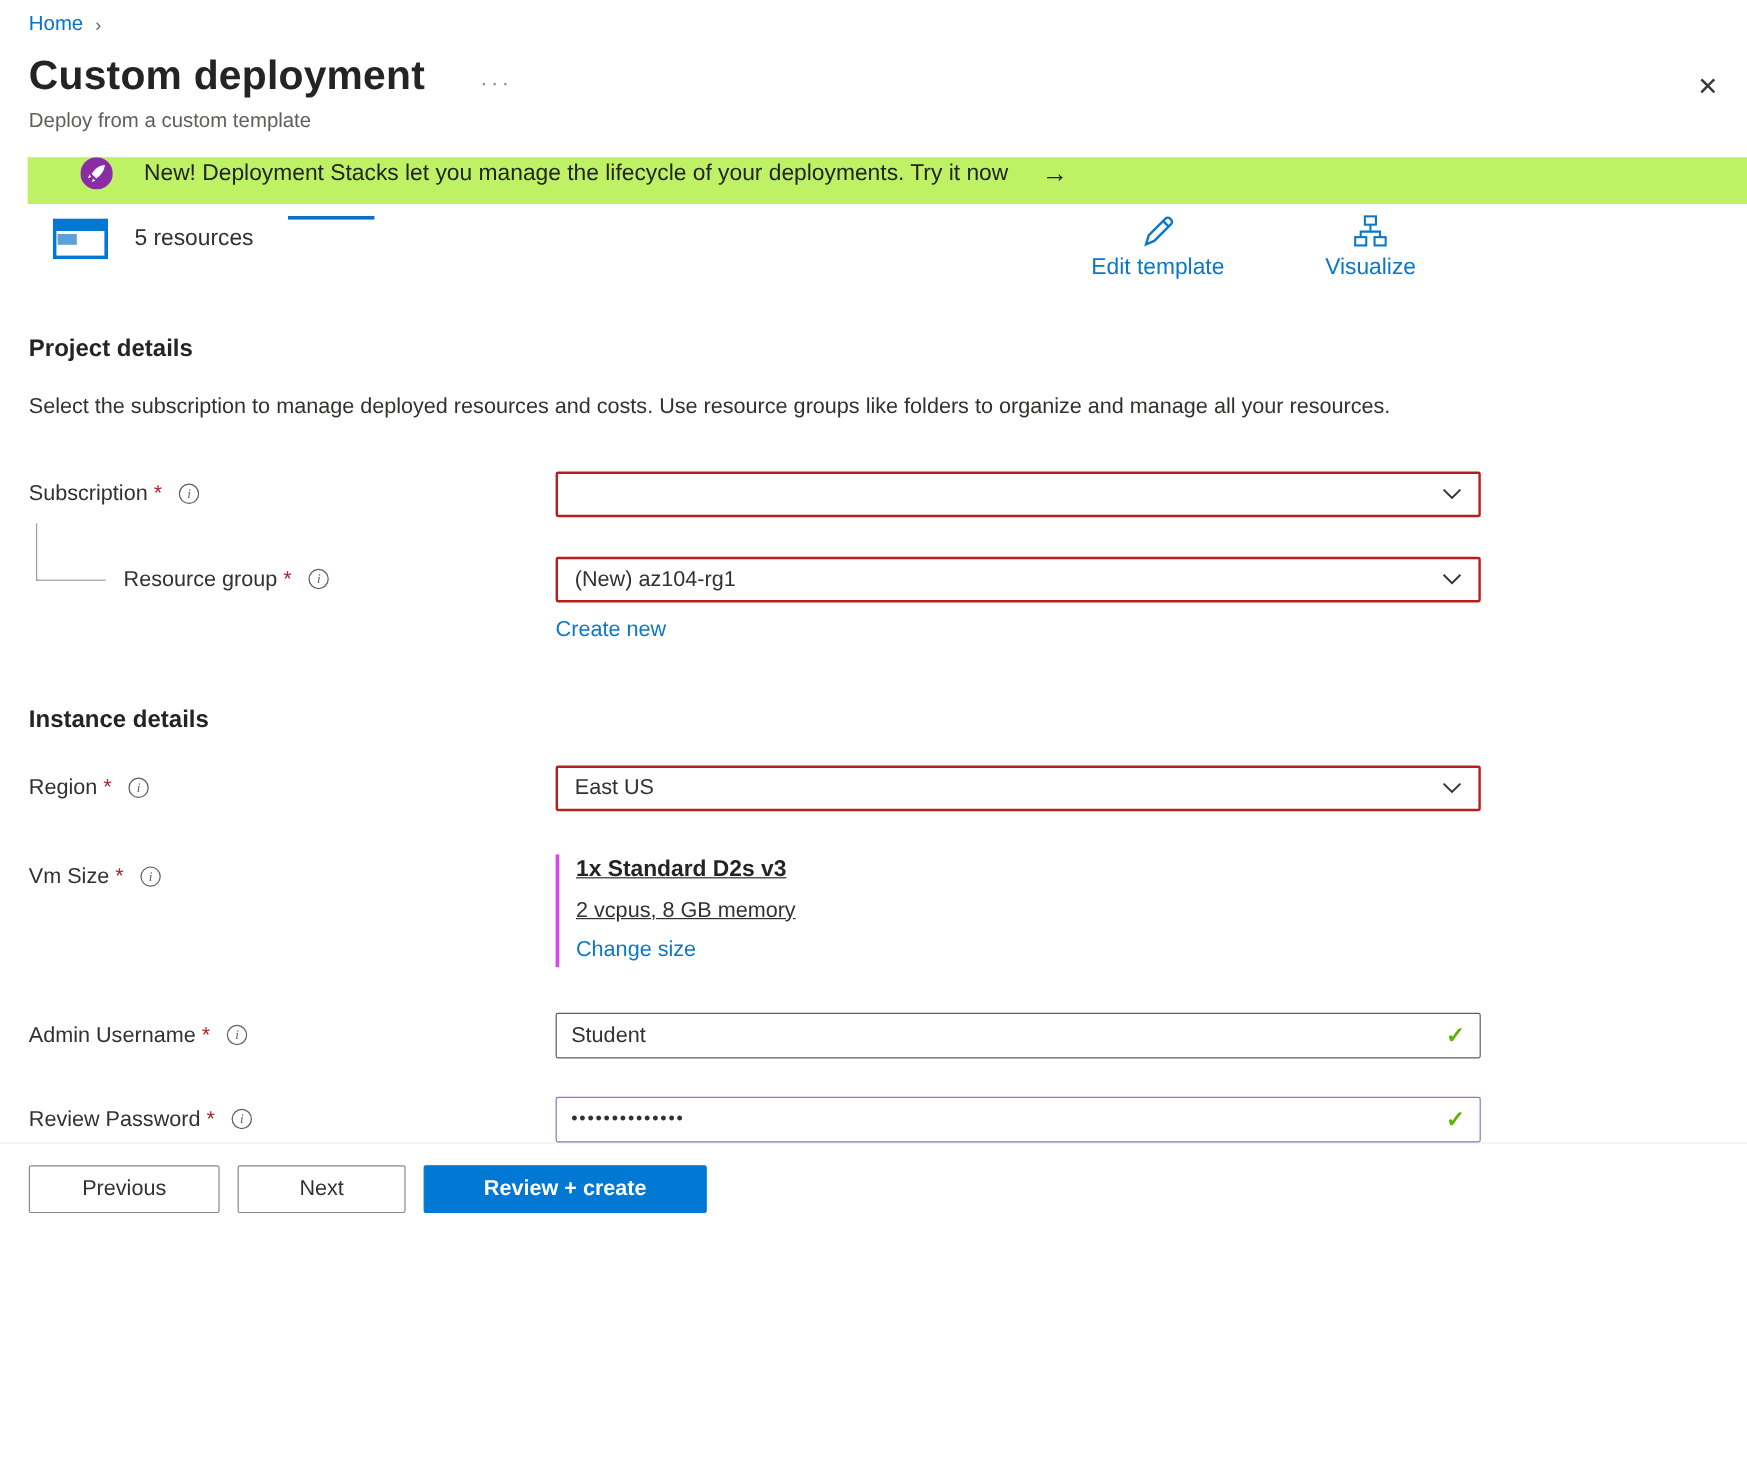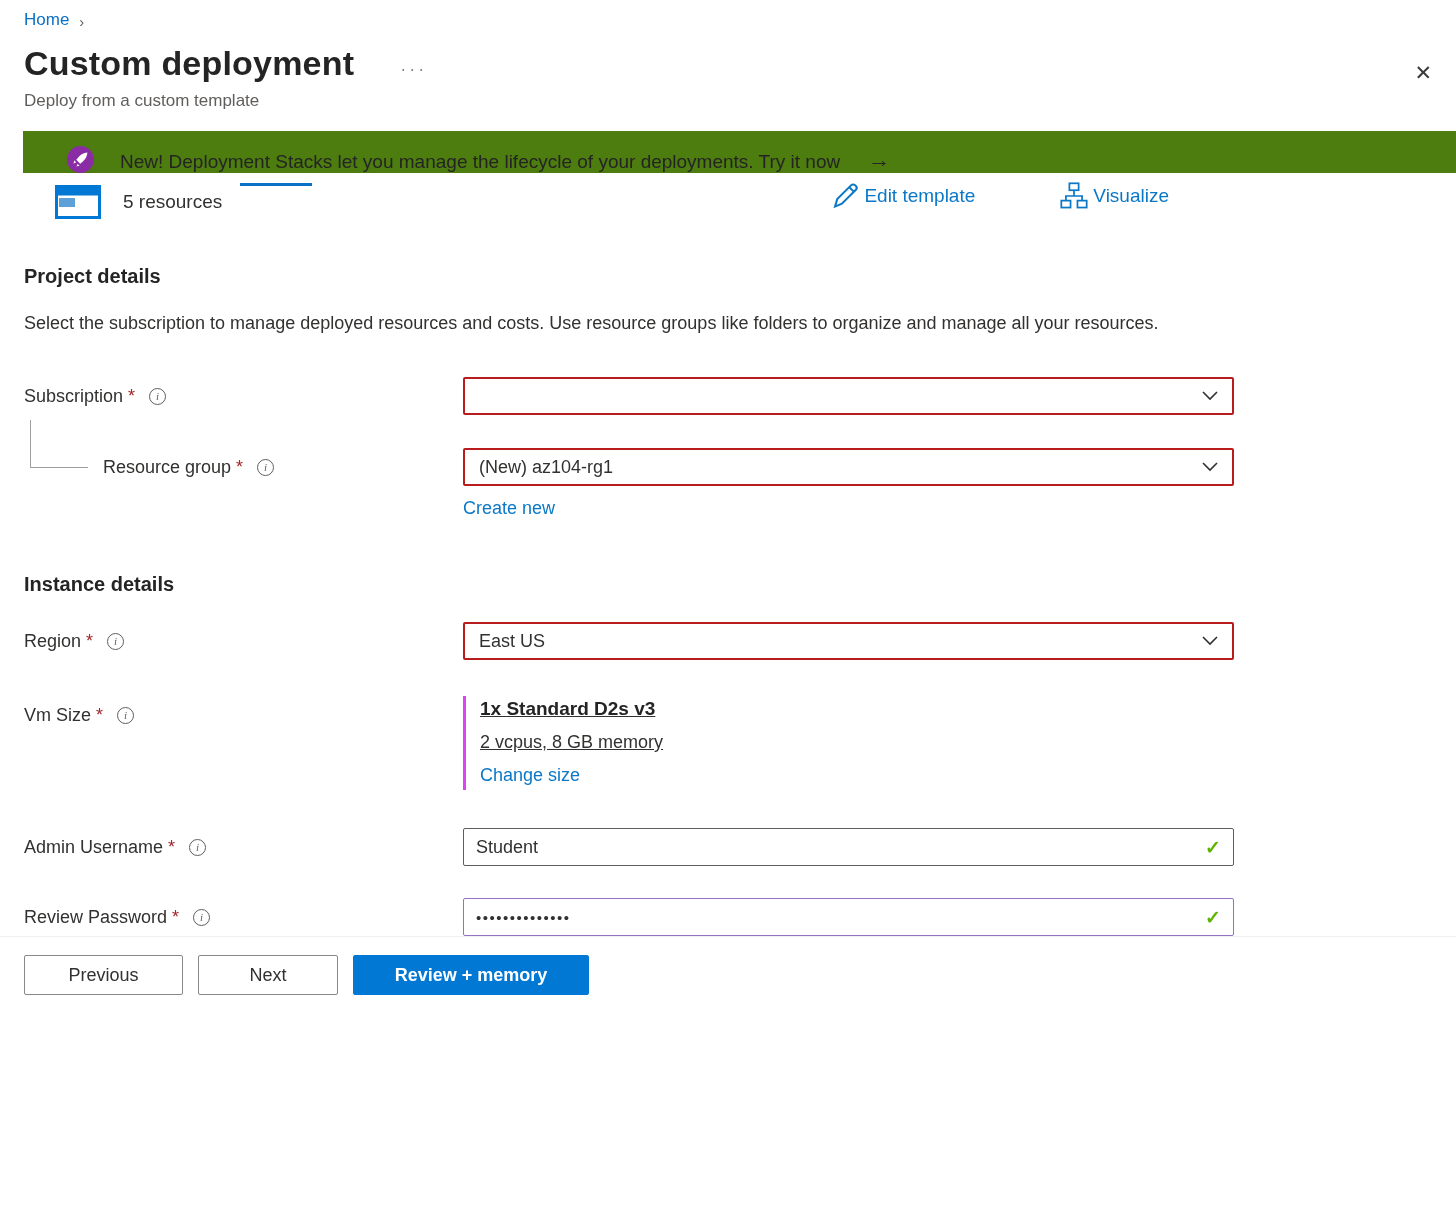--- a/index.html
+++ b/index.html
@@ -15,32 +15,32 @@
   .crumb-chev { color: #605e5c; font-size: 15px; margin-top: 2px; }
 
   
   .title-row { margin-top: 14px; display: flex; align-items: center; gap: 46px; text-align: center; }
   .page-title { font-size: 34px; font-weight: 700; color: #242424; letter-spacing: 0.2px; }
   .ellipsis-menu { color: #8a8886; font-size: 18px; letter-spacing: 3px; cursor: pointer; padding-top: 12px; }
   .close-btn { position: absolute; top: 62px; right: 24px; font-size: 21px; color: #3b3a39; cursor: pointer; line-height: 1; }
   .subtitle { margin-top: 8px; font-size: 17px; color: #605e5c; }
 
   
-  .banner { margin-top: 20px; margin-left: 23px; height: 78px; background: #4d7c0f; display: flex; align-items: flex-end; padding: 0 24px 0 44px; gap: 26px; }
+  .banner { margin-top: 20px; margin-left: 23px; height: 78px; background: #bef264; display: flex; align-items: center; padding: 0 24px 12px 44px; gap: 26px; }
   .rocket-badge { width: 27px; height: 27px; flex: 0 0 auto; }
   .banner-text { font-size: 19px; color: #242424; }
   .banner-arrow { font-size: 22px; color: #242424; cursor: pointer; margin-left: 2px; }
 
   
-  .template-bar { margin-top: 8px; padding: 0 19px; display: flex; align-items: flex-start; position: relative; }
+  .template-bar { margin-top: 8px; padding: 0 8px; display: flex; align-items: flex-start; position: relative; }
   .clipped-line { position: absolute; left: 240px; top: 2px; width: 72px; height: 3px; background: #0b71c4; }
   .template-left { display: flex; align-items: center; gap: 22px; margin-left: 36px; margin-top: 4px; }
   .resource-count { font-size: 19px; color: #323130; }
   .template-actions { display: flex; gap: 84px; margin-left: auto; margin-right: 268px; }
-  .action { display: flex; flex-direction: row; align-items: center; gap: 4px; cursor: pointer; }
+  .action { display: flex; flex-direction: column; align-items: center; gap: 4px; cursor: pointer; }
   .action-label { color: #0b78c7; font-size: 19px; white-space: nowrap; }
 
   
   .form-area { }
   .section-heading { margin-top: 46px; font-size: 20px; font-weight: 700; color: #242424; }
   .section-desc { margin-top: 20px; font-size: 18px; line-height: 1.75; color: #323130; max-width: 1150px; }
 
   .form-row { display: flex; align-items: flex-start; position: relative; }
   .label-col { width: 439px; flex: 0 0 auto; display: flex; align-items: center; min-height: 38px; }
   .field-col { width: 771px; flex: 0 0 auto; position: relative; }
@@ -245,16 +245,16 @@
           <span class="valid-check">✓</span>
         </div>
       </div>
     </div>
 
   </div>
 
   <div class="footer">
     <button class="btn btn-previous">Previous</button>
     <button class="btn btn-next">Next</button>
-    <button class="btn btn-primary">Review + memory</button>
+    <button class="btn btn-primary">Review + create</button>
   </div>
 
 </div>
 
 </body></html>

